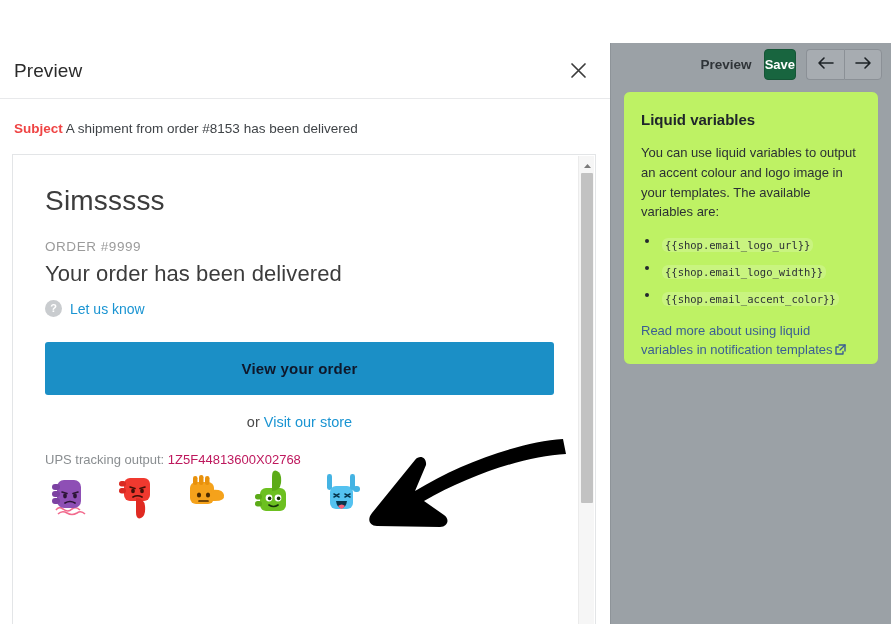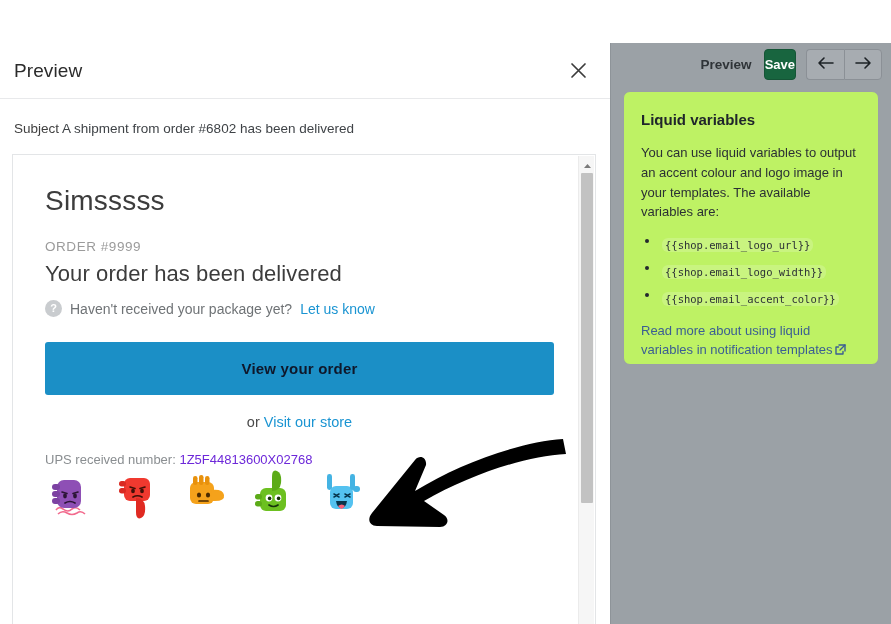--- a/index.html
+++ b/index.html
@@ -36,21 +36,21 @@
     display: flex; align-items: center; justify-content: center;
     cursor: pointer; background: none; border: none;
   }
   .close-btn svg { display: block; }
 
   .subject-line {
     padding: 22px 14px 14px 14px;
     font-size: 13.5px; color: #3f4347;
     white-space: nowrap;
   }
-  .subject-label { font-weight: 400; color: #404040; }
+  .subject-label { font-weight: 700; color: #ef4444; }
 
   
   .email-card {
     position: absolute;
     left: 12px; top: 111px;
     width: 584px; height: 513px;
     background: #ffffff;
     border: 1px solid #e3e5e7;
     border-bottom: none;
     overflow: hidden;
@@ -100,21 +100,21 @@
   }
   .or-row {
     text-align: center;
     font-size: 14.5px; color: #4a4a4a;
     padding: 19px 0 22px 0;
   }
   .tracking-row {
     font-size: 13px; color: #8a8e91;
     margin-bottom: 3px;
   }
-  .tracking-num { color: #6d28d9; }
+  .tracking-num { color: #be185d; }
   .rate-heading {
     font-size: 16.5px; font-weight: 700; color: #3c3c3c;
     margin-bottom: 17px;
   }
   .emoji-row { display: flex; gap: 18px; align-items: flex-end; }
   .emoji-slot { width: 50px; height: 52px; cursor: pointer; }
   .emoji-slot svg { display: block; }
 
   
   .scroll-track {
@@ -243,44 +243,43 @@
         <span>
           <svg width="17" height="17" viewBox="0 0 17 17">
             <path d="M2 2 L15 15 M15 2 L2 15" stroke="#3c3c3c" stroke-width="1.7" fill="none" stroke-linecap="round"></path>
           </svg>
         </span>
       </button>
     </div>
 
     <div class="subject-line">
       <span class="subject-label">Subject</span>
-      <span>A shipment from order #6802 has been delivered</span>
+      <span>A shipment from order #8153 has been delivered</span>
     </div>
 
     <div class="email-card">
       <div class="email-body">
 
         <div class="shop-name">Simsssss</div>
         <div class="order-label">ORDER #9999</div>
         <div class="headline">Your order has been delivered</div>
 
         <div class="help-row">
           <span class="help-icon">?</span>
-          <span>Haven't received your package yet?</span>
           <a class="link">Let us know</a>
         </div>
 
         <button class="cta-button">View your order</button>
 
         <div class="or-row">
           <span>or </span><a class="link">Visit our store</a>
         </div>
 
         <div class="tracking-row">
-          <span>UPS received number: </span><span class="tracking-num">1Z5F44813600X02768</span>
+          <span>UPS tracking output: </span><span class="tracking-num">1Z5F44813600X02768</span>
         </div>
 
 
         <div class="emoji-row">
 
           <div class="emoji-slot">
             <svg viewBox="0 0 50 52" width="50" height="52">
               <path d="M13 44 q4 -4 9 -1 q5 3 10 0 q4 -3 8 1" stroke="#f26a8d" stroke-width="1.6" fill="none"></path>
               <path d="M11 40 q3 -4 7 -1 q5 4 9 0 q4 -3 8 1" stroke="#f26a8d" stroke-width="1.6" fill="none"></path>
               <rect x="12" y="10" width="24" height="28" rx="7" fill="#8e4fb5"></rect>

